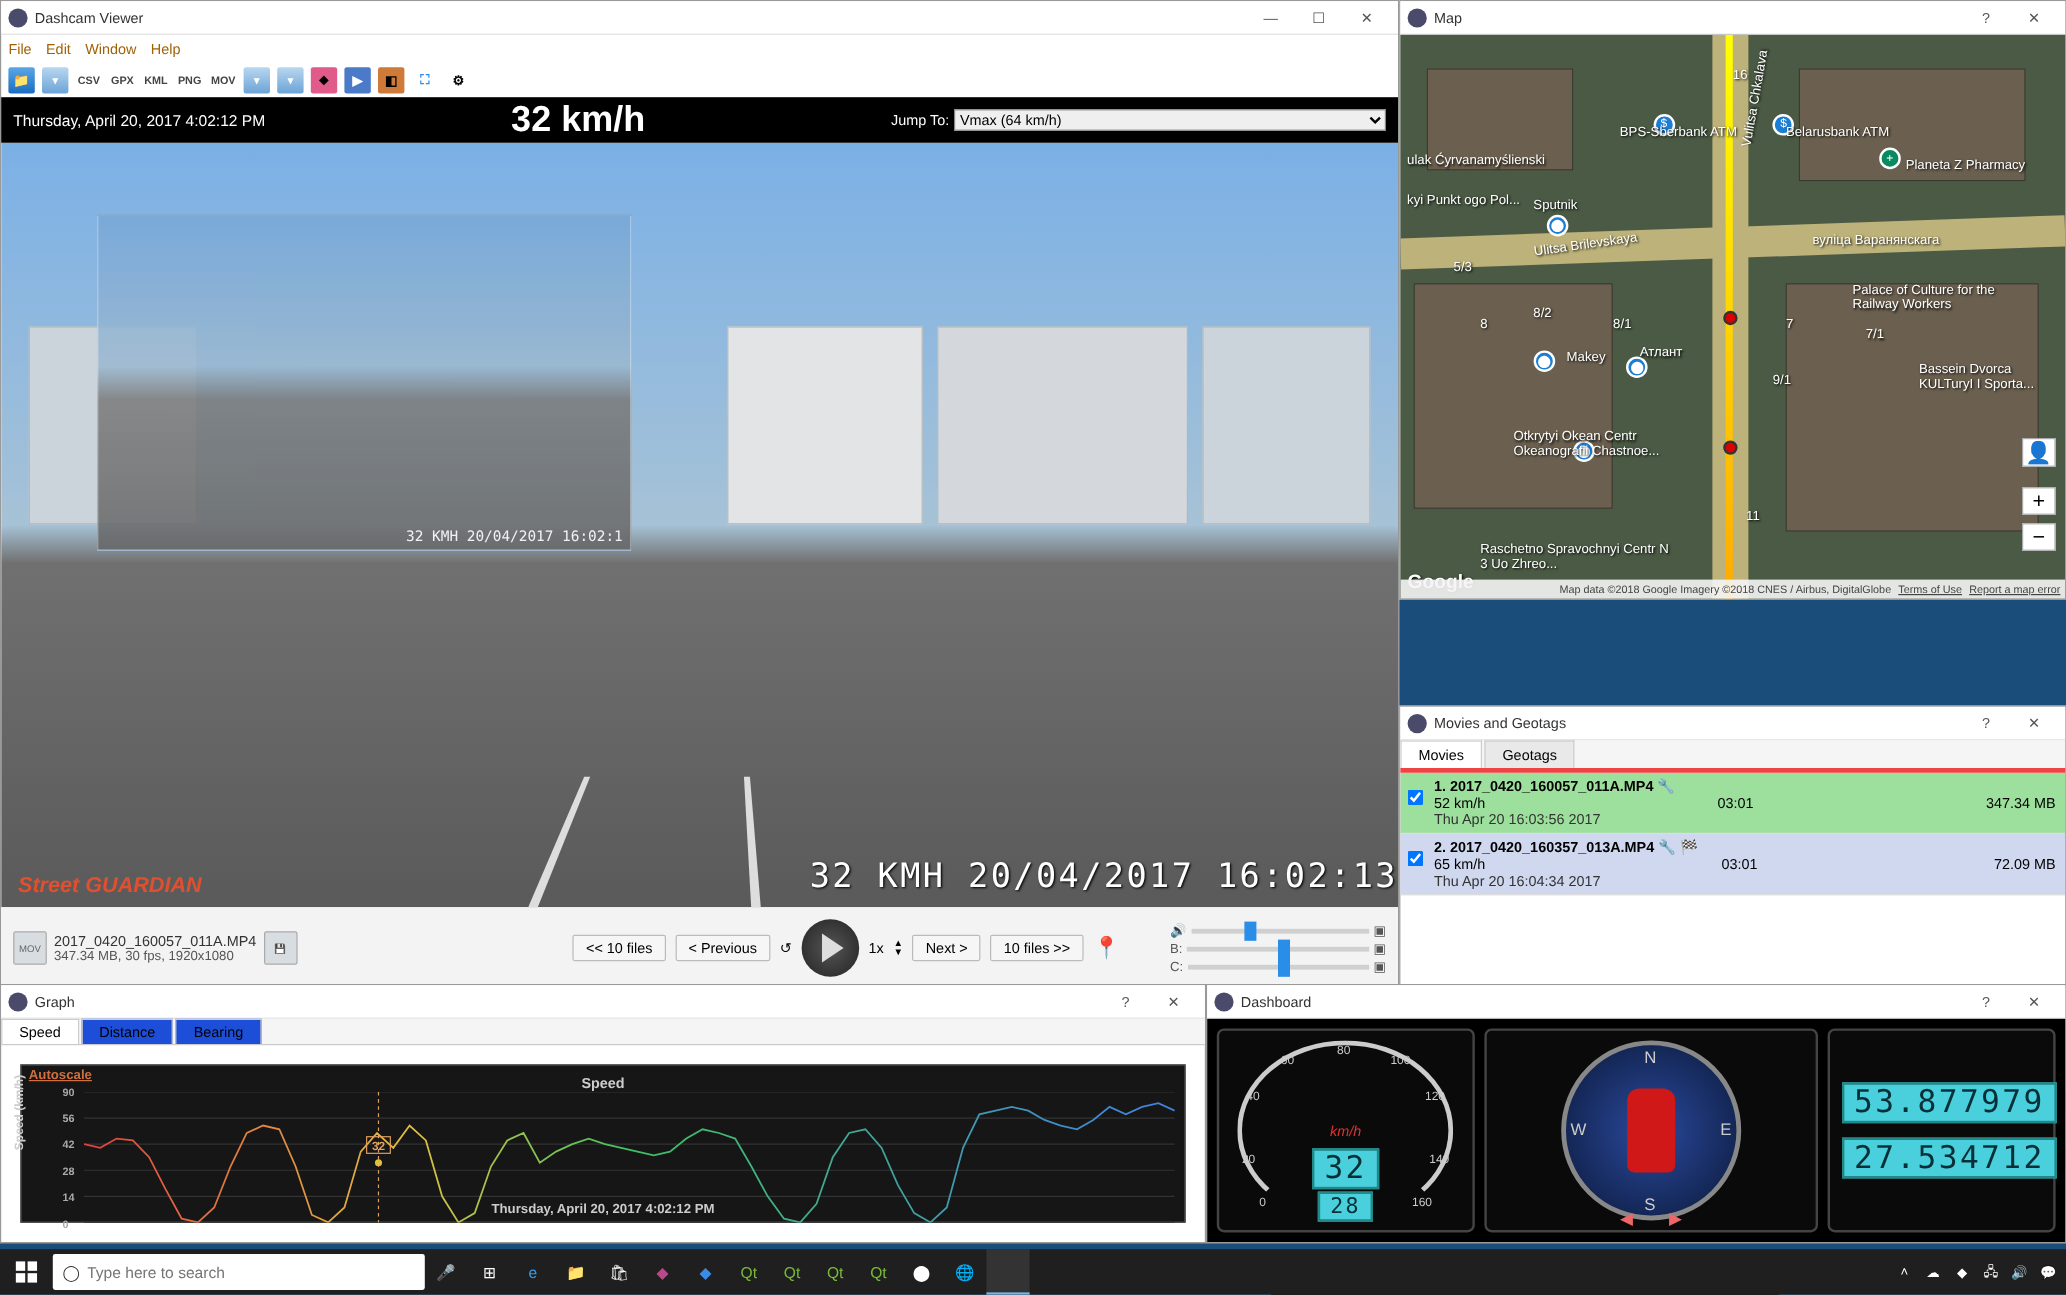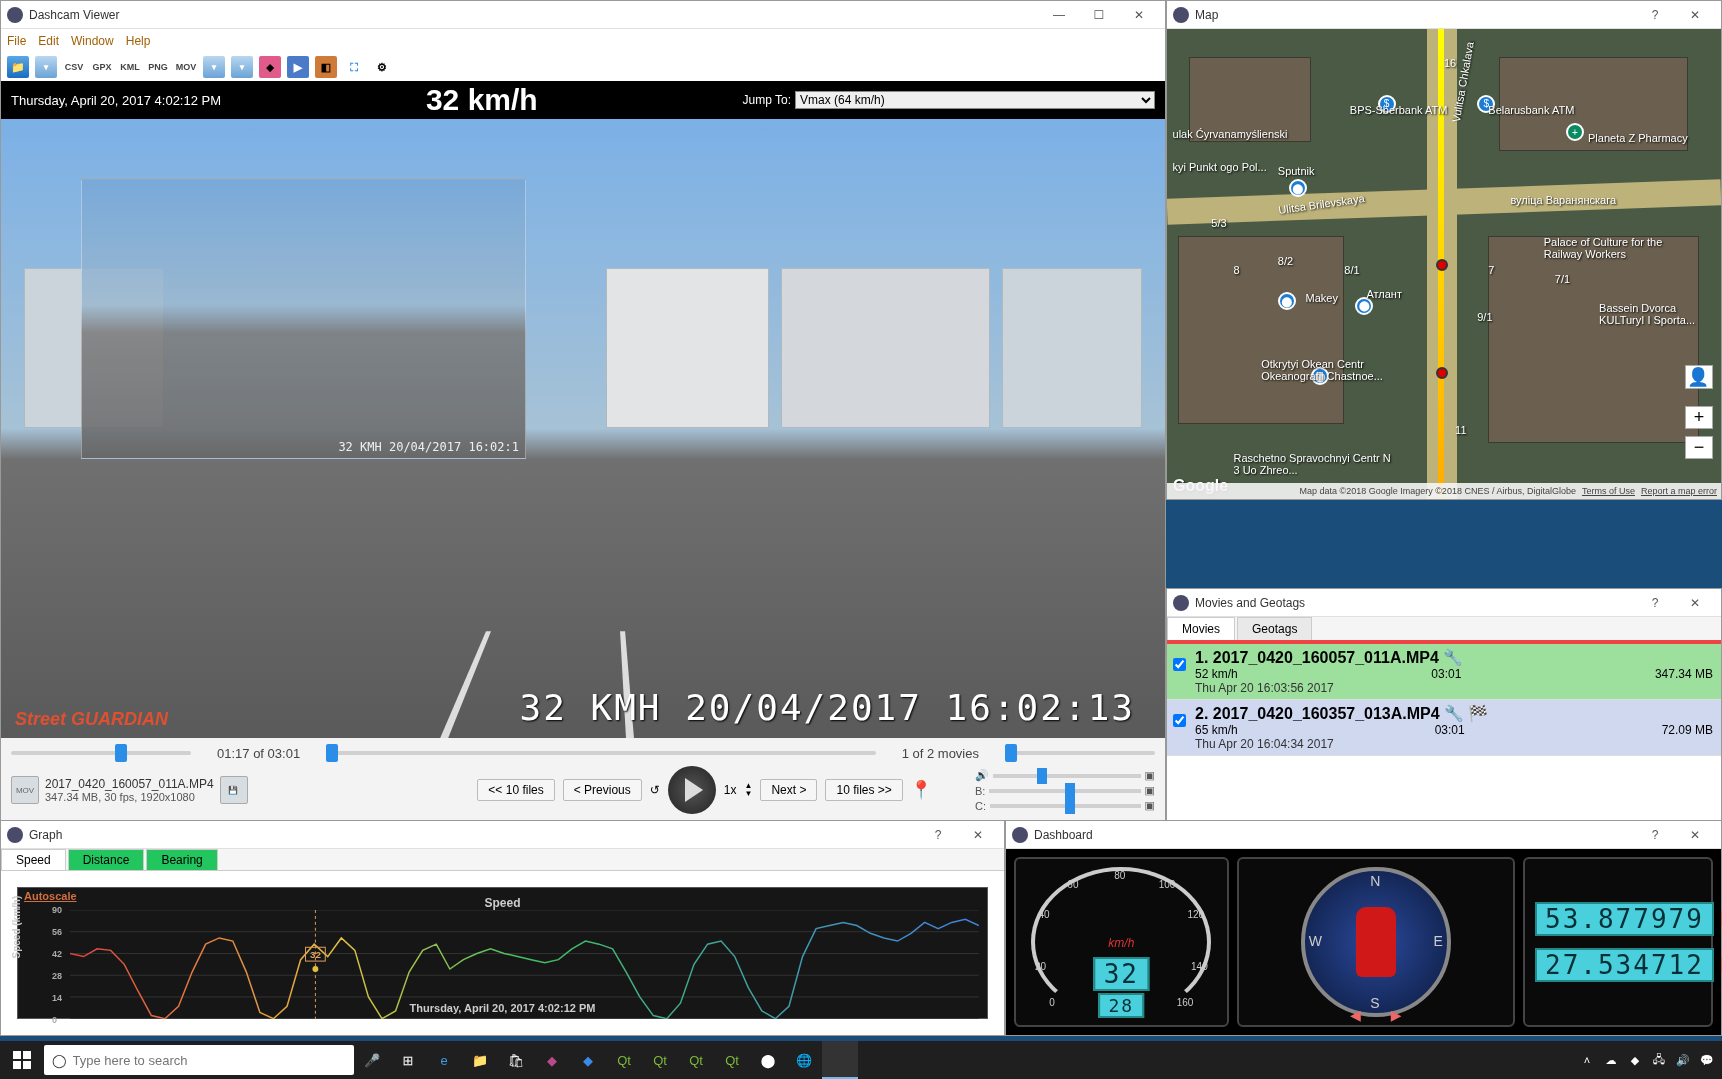--- a/index.html
+++ b/index.html
@@ -27,21 +27,21 @@
 .infobar select { width: 360px; font-size: 12px; border: 1px solid #888; }
 .video { flex: 1; position: relative; overflow: hidden; }
 .road { position: absolute; inset: 0; background:
    linear-gradient(to top, #5a5a5a 0%, #707070 45%, #a6c2d6 50%, #7bb0e6 100%);
 }
 .lane { position: absolute; bottom: 0; width: 8px; height: 55%; background: #ddd; transform-origin: bottom center; }
 .lane.l1 { left: 48%; transform: perspective(500px) rotateX(60deg) translateX(-120px); }
 .lane.l2 { left: 52%; transform: perspective(500px) rotateX(60deg) translateX(20px); }
 .bldg { position: absolute; top: 24%; height: 26%; background: #cbd4da; border: 1px solid #aeb9c0; }
 .pip { position: absolute; top: 60px; left: 80px; width: 445px; height: 280px; border: 1px solid rgba(255,255,255,.4); background: linear-gradient(to top,#666 0%,#7a7a7a 45%,#9bb8d0 55%,#78a8d8 100%); opacity: .85; }
-.overlay-txt { position: absolute; right: 30px; bottom: 10px; color: #fff; font-family: monospace; font-size: 36px; letter-spacing: 2px; text-shadow: 1px 1px 2px #000; margin-left: 38px; }
+.overlay-txt { position: absolute; right: 0; bottom: 10px; color: #fff; font-family: monospace; font-size: 28px; letter-spacing: 2px; text-shadow: 1px 1px 2px #000; margin-left: 38px; }
 .logo { position: absolute; left: 14px; bottom: 8px; color: #e05030; font-style: italic; font-size: 18px; font-weight: bold; }
 .controls { background: #f3f3f3; padding: 6px 10px 10px; }
 .sliders { display: flex; gap: 20px; align-items: center; }
 .sl { flex: 1; height: 18px; display: flex; align-items: center; }
 .sl .track { flex: 1; height: 4px; background: #d0d0d0; border-radius: 2px; position: relative; }
 .sl .thumb { position: absolute; top: -7px; width: 12px; height: 18px; background: #2a8de8; border-radius: 2px; }
 .poslabel { font-size: 13px; color: #444; padding: 0 6px; }
 .ctlrow { display: flex; align-items: center; gap: 8px; margin-top: 4px; }
 .fileblk { display: flex; align-items: center; gap: 6px; }
 .fileico { width: 28px; height: 28px; background: #d8dde2; border: 1px solid #aaa; border-radius: 2px; display: flex; align-items: center; justify-content: center; font-size: 8px; color: #666; }
@@ -72,29 +72,29 @@
 #movies { left: 1166px; top: 588px; width: 556px; height: 237px; }
 .tabrow { display: flex; border-bottom: 4px solid #ef4444; background: #f5f5f5; }
 .tab { padding: 4px 14px; border: 1px solid #ccc; border-bottom: none; background: #e9e9e9; cursor: pointer; font-size: 12px; margin-right: 2px; }
 .tab.active { background: #fff; }
 .toolrow { display: flex; align-items: center; gap: 6px; padding: 3px 6px; font-size: 12px; background: #f5f5f5; border-bottom: 1px solid #ddd; }
 .movlist { flex: 1; overflow: auto; }
 .mov { padding: 4px 8px 4px 28px; position: relative; border-bottom: 1px solid #ddd; }
 .mov .chk { position: absolute; left: 6px; top: 14px; }
 .mov.sel { background: #9de09d; }
 .mov.alt { background: #d0d8f0; }
-.mov .line1 { display: flex; justify-content: space-between; font-size: 16px; }
+.mov .line1 { display: flex; justify-content: space-between; font-size: 12px; }
 .mov .line1 b { font-weight: bold; }
 .mov .line2 { display: flex; justify-content: space-between; font-size: 12px; }
 .mov .line3 { font-size: 12px; color: #333; }
 
 
 #graph { left: 0; top: 820px; width: 1005px; height: 216px; }
 .gtabs { display: flex; background: #f5f5f5; border-bottom: 1px solid #ccc; }
-.gtab { padding: 3px 14px; border: 1px solid #ccc; border-bottom: none; background: #22c55e; cursor: pointer; font-size: 12px; margin-right: 2px; }
+.gtab { padding: 3px 14px; border: 1px solid #ccc; border-bottom: none; background: #1d4ed8; cursor: pointer; font-size: 12px; margin-right: 2px; }
 .gtab.active { background: #fff; }
 .gbody { flex: 1; background: #161616; position: relative; margin: 16px; border: 1px solid #555; font-weight: bold; }
 .autoscale { position: absolute; left: 6px; top: 2px; color: #d07040; font-size: 11px; cursor: pointer; text-decoration: underline; }
 .gtitle { position: absolute; top: 8px; left: 50%; transform: translateX(-50%); color: #ccc; font-size: 12px; }
 .gtime { position: absolute; bottom: 4px; left: 50%; transform: translateX(-50%); color: #ccc; font-size: 11px; }
 .yaxis { position: absolute; left: 4px; top: 50%; transform: rotate(-90deg) translateY(-50%); transform-origin: left center; color: #ccc; font-size: 10px; white-space: nowrap; }
 .ytick { position: absolute; left: 34px; color: #aaa; font-size: 9px; }
 .gsvg { position: absolute; left: 52px; right: 8px; top: 22px; bottom: 24px; }
 
 
@@ -173,39 +173,20 @@
     <div class="bldg" style="left:52%;width:14%;background:#e2e4e6"></div>
     <div class="bldg" style="left:67%;width:18%;background:#d4d8dc"></div>
     <div class="bldg" style="left:86%;width:12%"></div>
     <div class="pip">
       <div style="position:absolute;right:6px;bottom:4px;color:#fff;font-family:monospace;font-size:12px">32 KMH   20/04/2017 16:02:1</div>
     </div>
     <div class="overlay-txt">32 KMH  20/04/2017 16:02:13</div>
     <div class="logo">Street GUARDIAN</div>
   </div>
   <div class="controls">
-    <div class="sliders">
-      <div class="sl" style="flex:0 0 180px">
-          <div class="track">
-            <div class="thumb" style="left:58%"></div>
-          </div>
-        </div>
-      <span class="poslabel">01:17 of 03:01</span>
-      <div class="sl">
-          <div class="track">
-            <div class="thumb" style="left:0%"></div>
-          </div>
-        </div>
-      <span class="poslabel">1 of 2 movies</span>
-      <div class="sl" style="flex:0 0 150px">
-          <div class="track">
-            <div class="thumb" style="left:0%"></div>
-          </div>
-        </div>
-    </div>
     <div class="ctlrow">
       <div class="fileblk">
         <div class="fileico">MOV</div>
         <div>
           <div class="fname">2017_0420_160057_011A.MP4</div>
           <div class="fmeta">347.34 MB, 30 fps, 1920x1080</div>
         </div>
         <div class="fileico">💾</div>
       </div>
       <span style="flex:1"></span>

